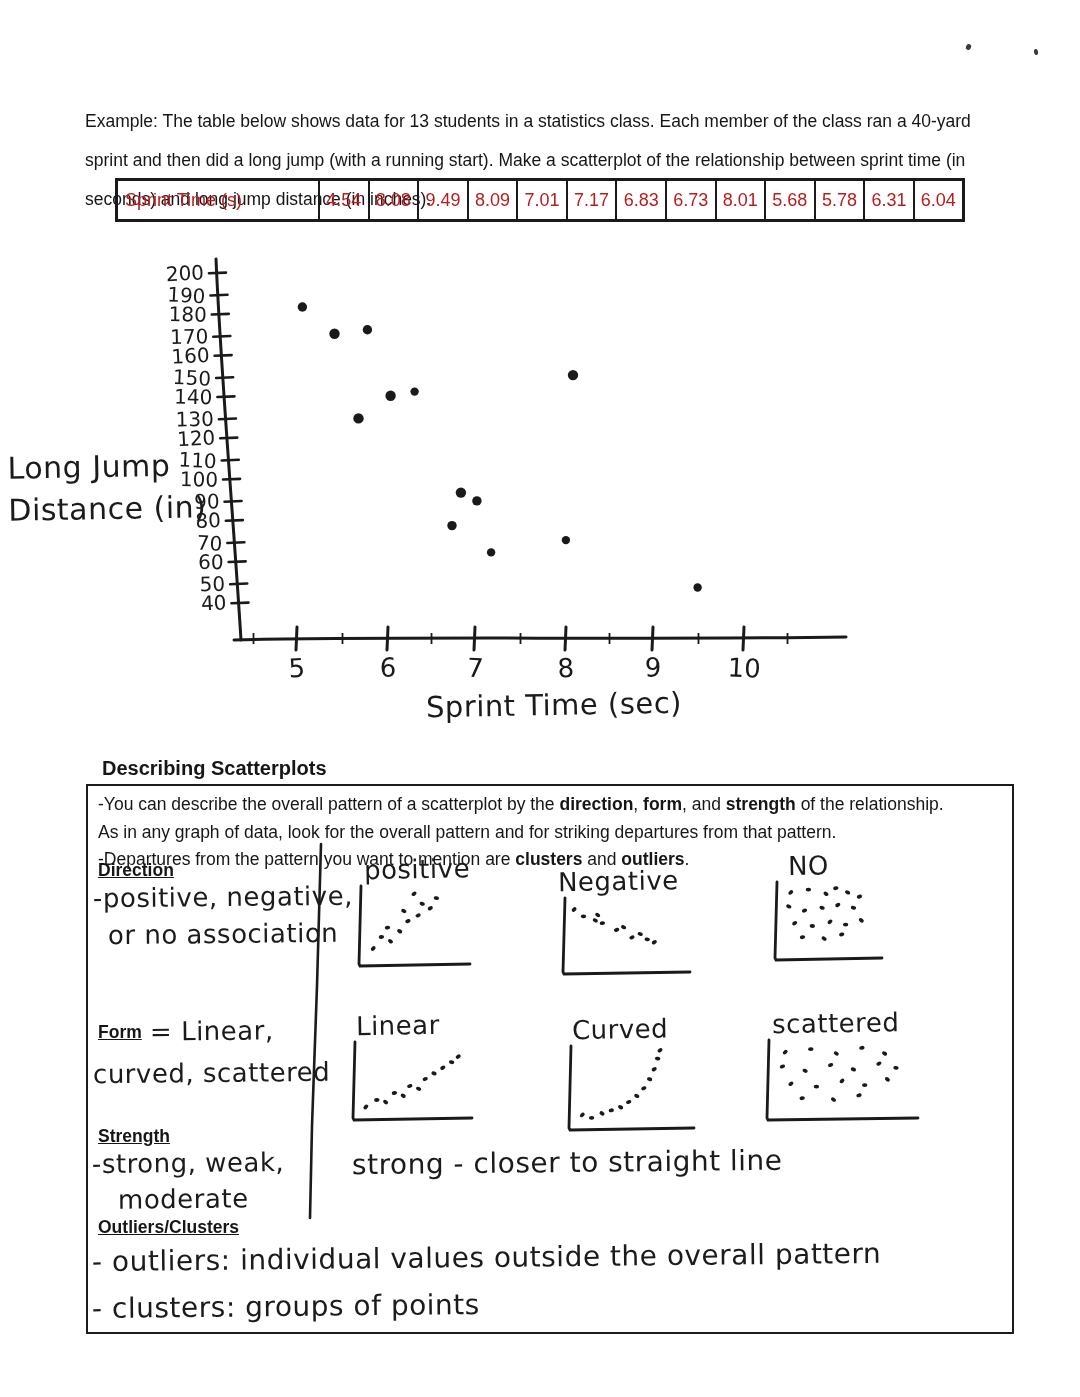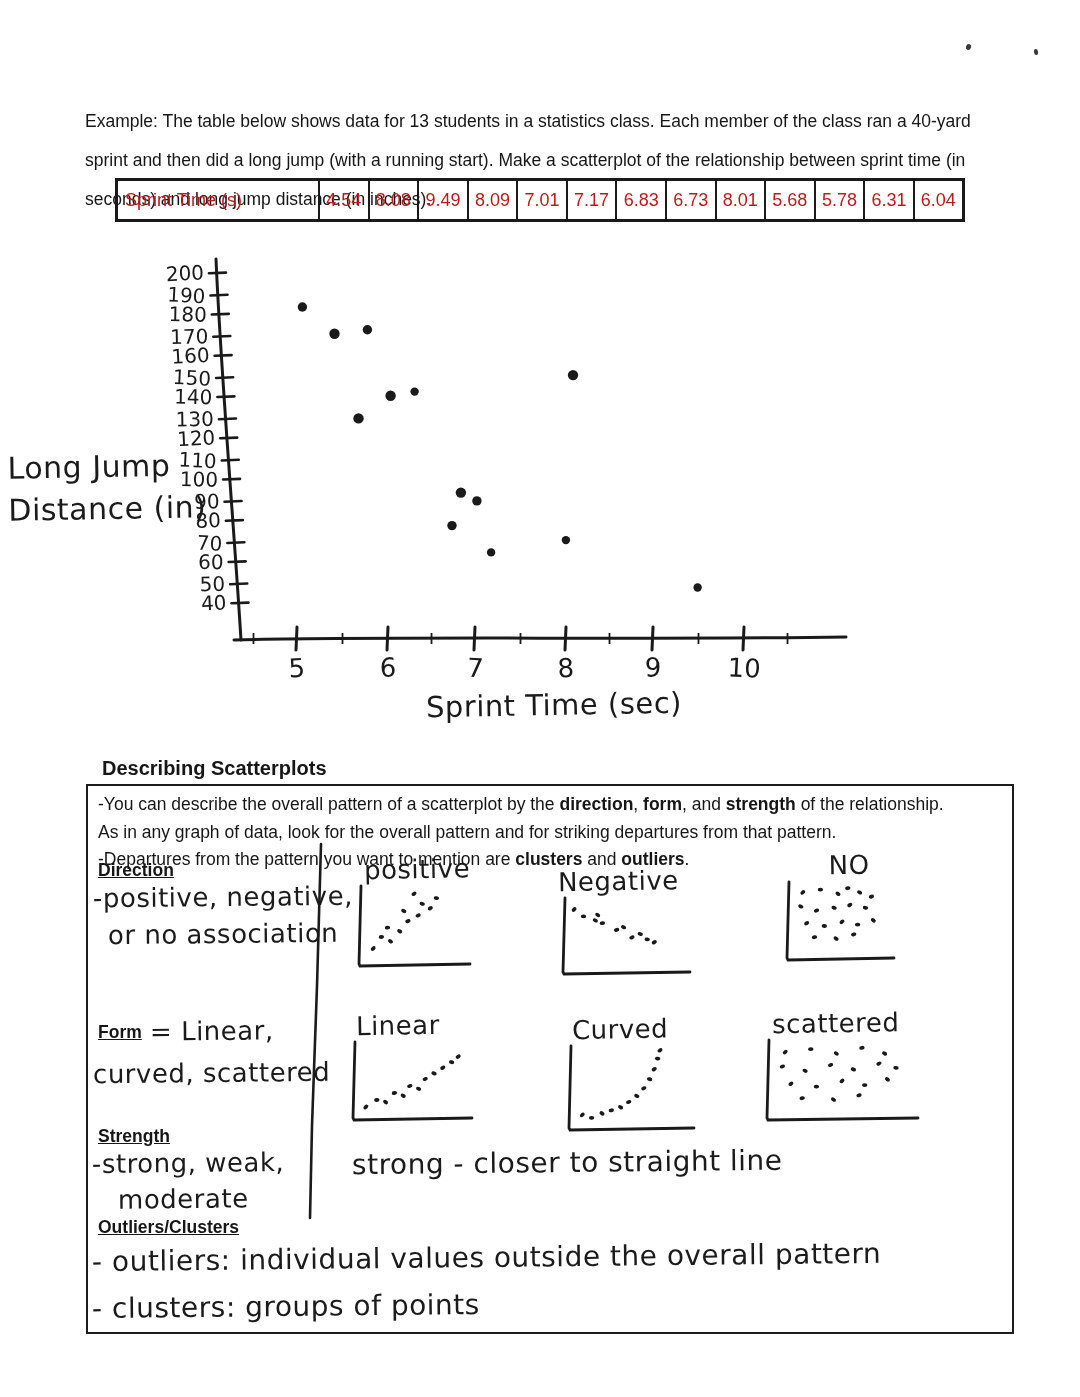--- a/index.html
+++ b/index.html
@@ -191,21 +191,21 @@
             <ellipse cx="39.7" cy="19.0" rx="2.7" ry="1.9" fill="#1a1a1a" transform="rotate(34 39.7 19.0)"></ellipse>
             <ellipse cx="44.4" cy="27.1" rx="2.7" ry="1.9" fill="#1a1a1a" transform="rotate(-9 44.4 27.1)"></ellipse>
             <ellipse cx="37.3" cy="24.4" rx="2.7" ry="1.9" fill="#1a1a1a" transform="rotate(28 37.3 24.4)"></ellipse>
             <ellipse cx="58.6" cy="33.9" rx="2.7" ry="1.9" fill="#1a1a1a" transform="rotate(-15 58.6 33.9)"></ellipse>
             <ellipse cx="65.6" cy="31.2" rx="2.7" ry="1.9" fill="#1a1a1a" transform="rotate(22 65.6 31.2)"></ellipse>
             <ellipse cx="73.9" cy="41.4" rx="2.7" ry="1.9" fill="#1a1a1a" transform="rotate(-21 73.9 41.4)"></ellipse>
             <ellipse cx="82.2" cy="38.0" rx="2.7" ry="1.9" fill="#1a1a1a" transform="rotate(16 82.2 38.0)"></ellipse>
             <ellipse cx="96.3" cy="46.2" rx="2.7" ry="1.9" fill="#1a1a1a" transform="rotate(-27 96.3 46.2)"></ellipse>
             <ellipse cx="89.2" cy="43.4" rx="2.7" ry="1.9" fill="#1a1a1a" transform="rotate(10 89.2 43.4)"></ellipse>
           </svg></div>
-        <div class="sketch" style="left: 682px; top: 64px; width: 140px; text-align: center;"><div class="hand sketch-label" style="margin-left: 18px;">NO</div><svg width="116" height="86" viewBox="0 0 116 86">
+        <div class="sketch" style="left: 682px; top: 64px; width: 140px;"><div class="hand sketch-label" style="margin-left: 18px;">NO</div><svg width="116" height="86" viewBox="0 0 116 86">
             <path d="M7 2 L5 78 L6 80 L112 78" stroke="#1a1a1a" stroke-width="2.8" fill="none" stroke-linecap="round"></path>
             <ellipse cx="20.8" cy="12.4" rx="2.7" ry="1.9" fill="#1a1a1a" transform="rotate(-40 20.8 12.4)"></ellipse>
             <ellipse cx="38.4" cy="9.6" rx="2.7" ry="1.9" fill="#1a1a1a" transform="rotate(-3 38.4 9.6)"></ellipse>
             <ellipse cx="56.0" cy="13.8" rx="2.7" ry="1.9" fill="#1a1a1a" transform="rotate(34 56.0 13.8)"></ellipse>
             <ellipse cx="65.8" cy="8.2" rx="2.7" ry="1.9" fill="#1a1a1a" transform="rotate(-9 65.8 8.2)"></ellipse>
             <ellipse cx="77.6" cy="12.4" rx="2.7" ry="1.9" fill="#1a1a1a" transform="rotate(28 77.6 12.4)"></ellipse>
             <ellipse cx="89.4" cy="16.6" rx="2.7" ry="1.9" fill="#1a1a1a" transform="rotate(-15 89.4 16.6)"></ellipse>
             <ellipse cx="18.8" cy="26.4" rx="2.7" ry="1.9" fill="#1a1a1a" transform="rotate(22 18.8 26.4)"></ellipse>
             <ellipse cx="34.5" cy="30.6" rx="2.7" ry="1.9" fill="#1a1a1a" transform="rotate(-21 34.5 30.6)"></ellipse>
             <ellipse cx="52.1" cy="27.8" rx="2.7" ry="1.9" fill="#1a1a1a" transform="rotate(16 52.1 27.8)"></ellipse>

